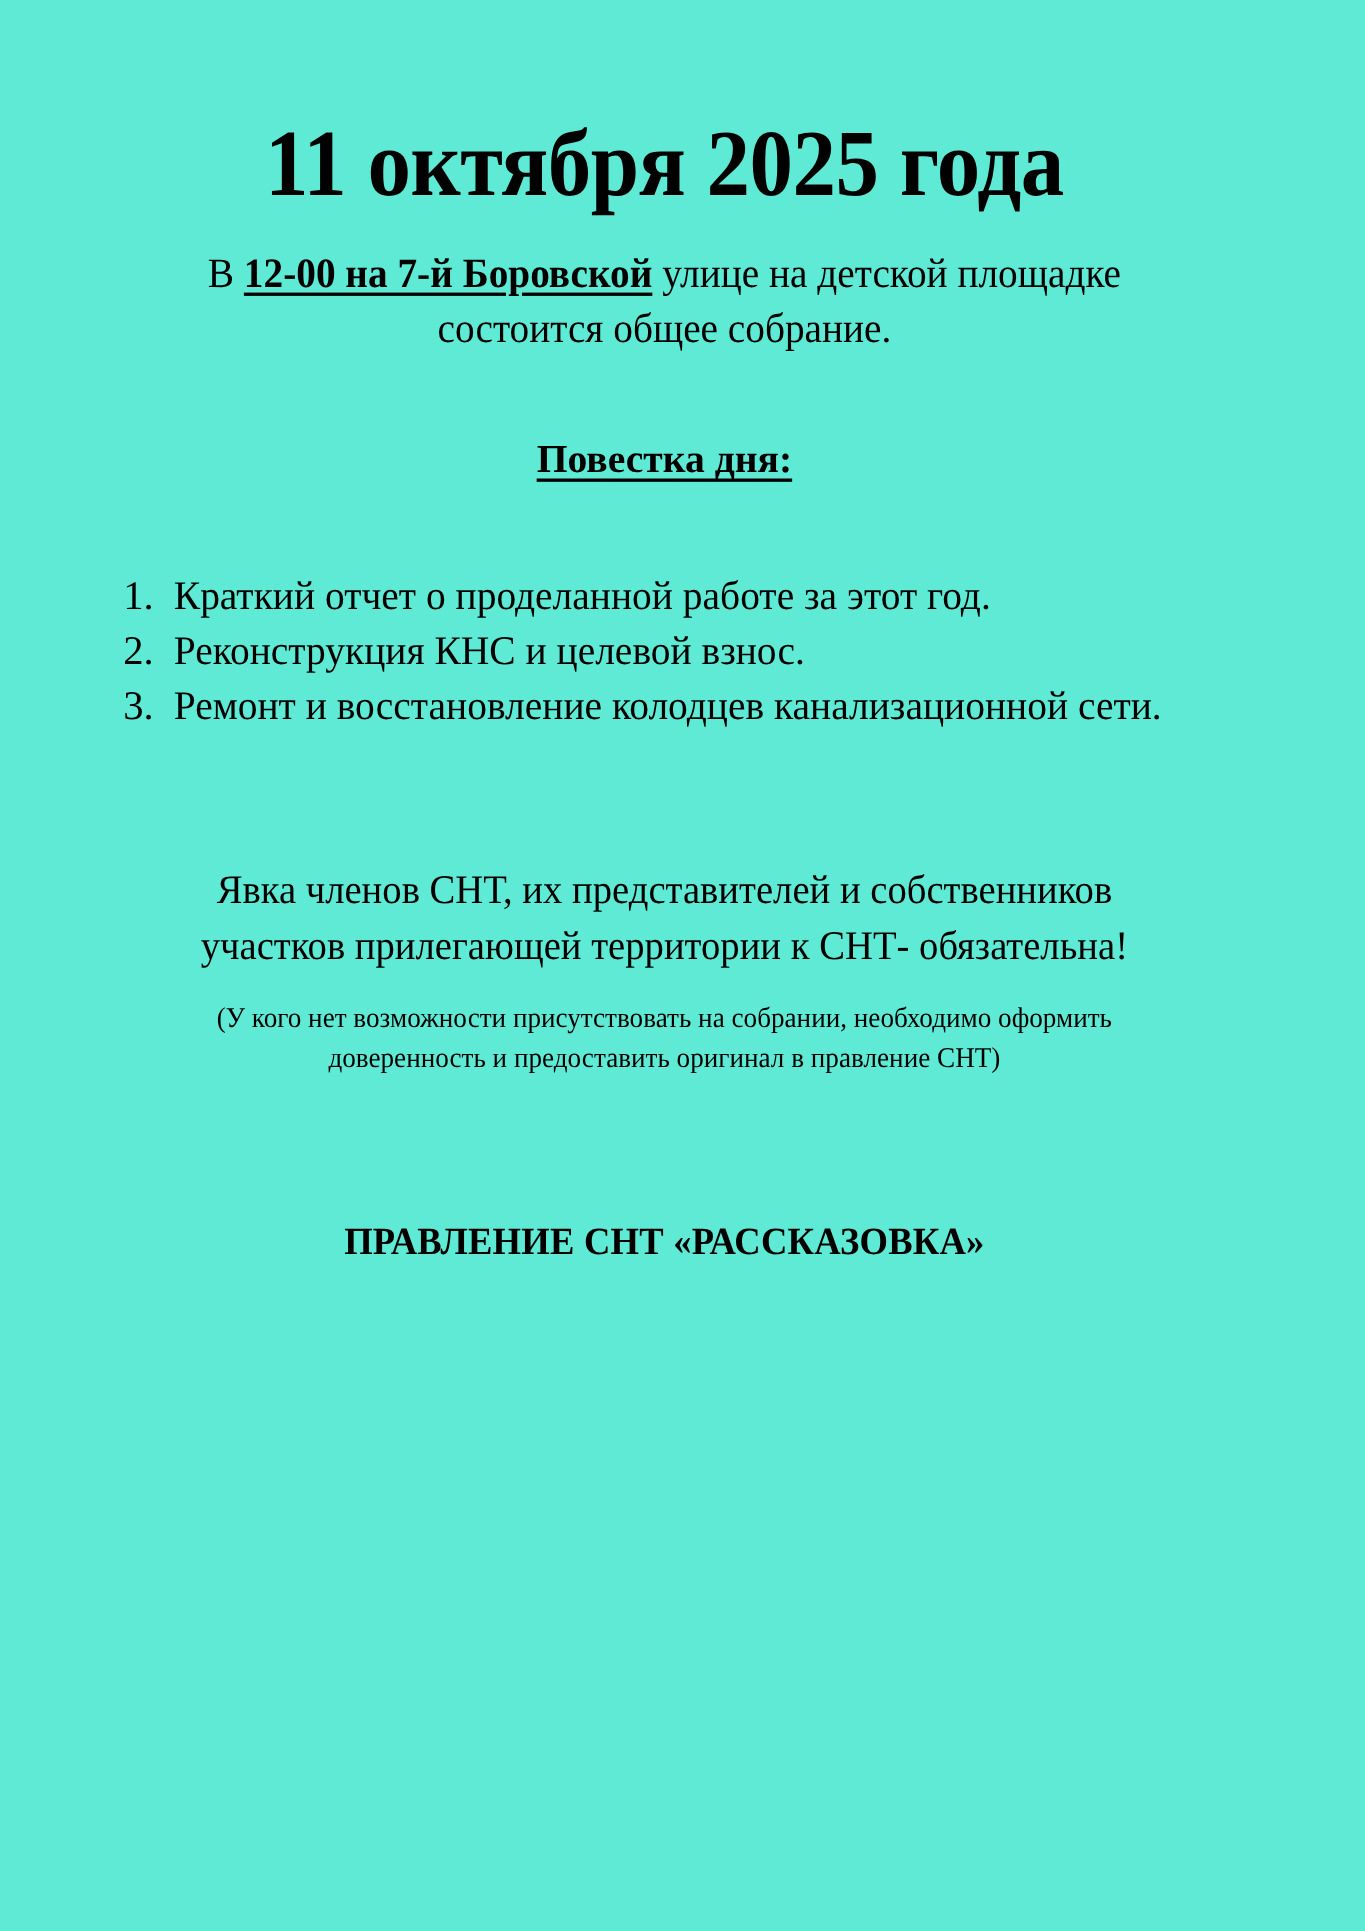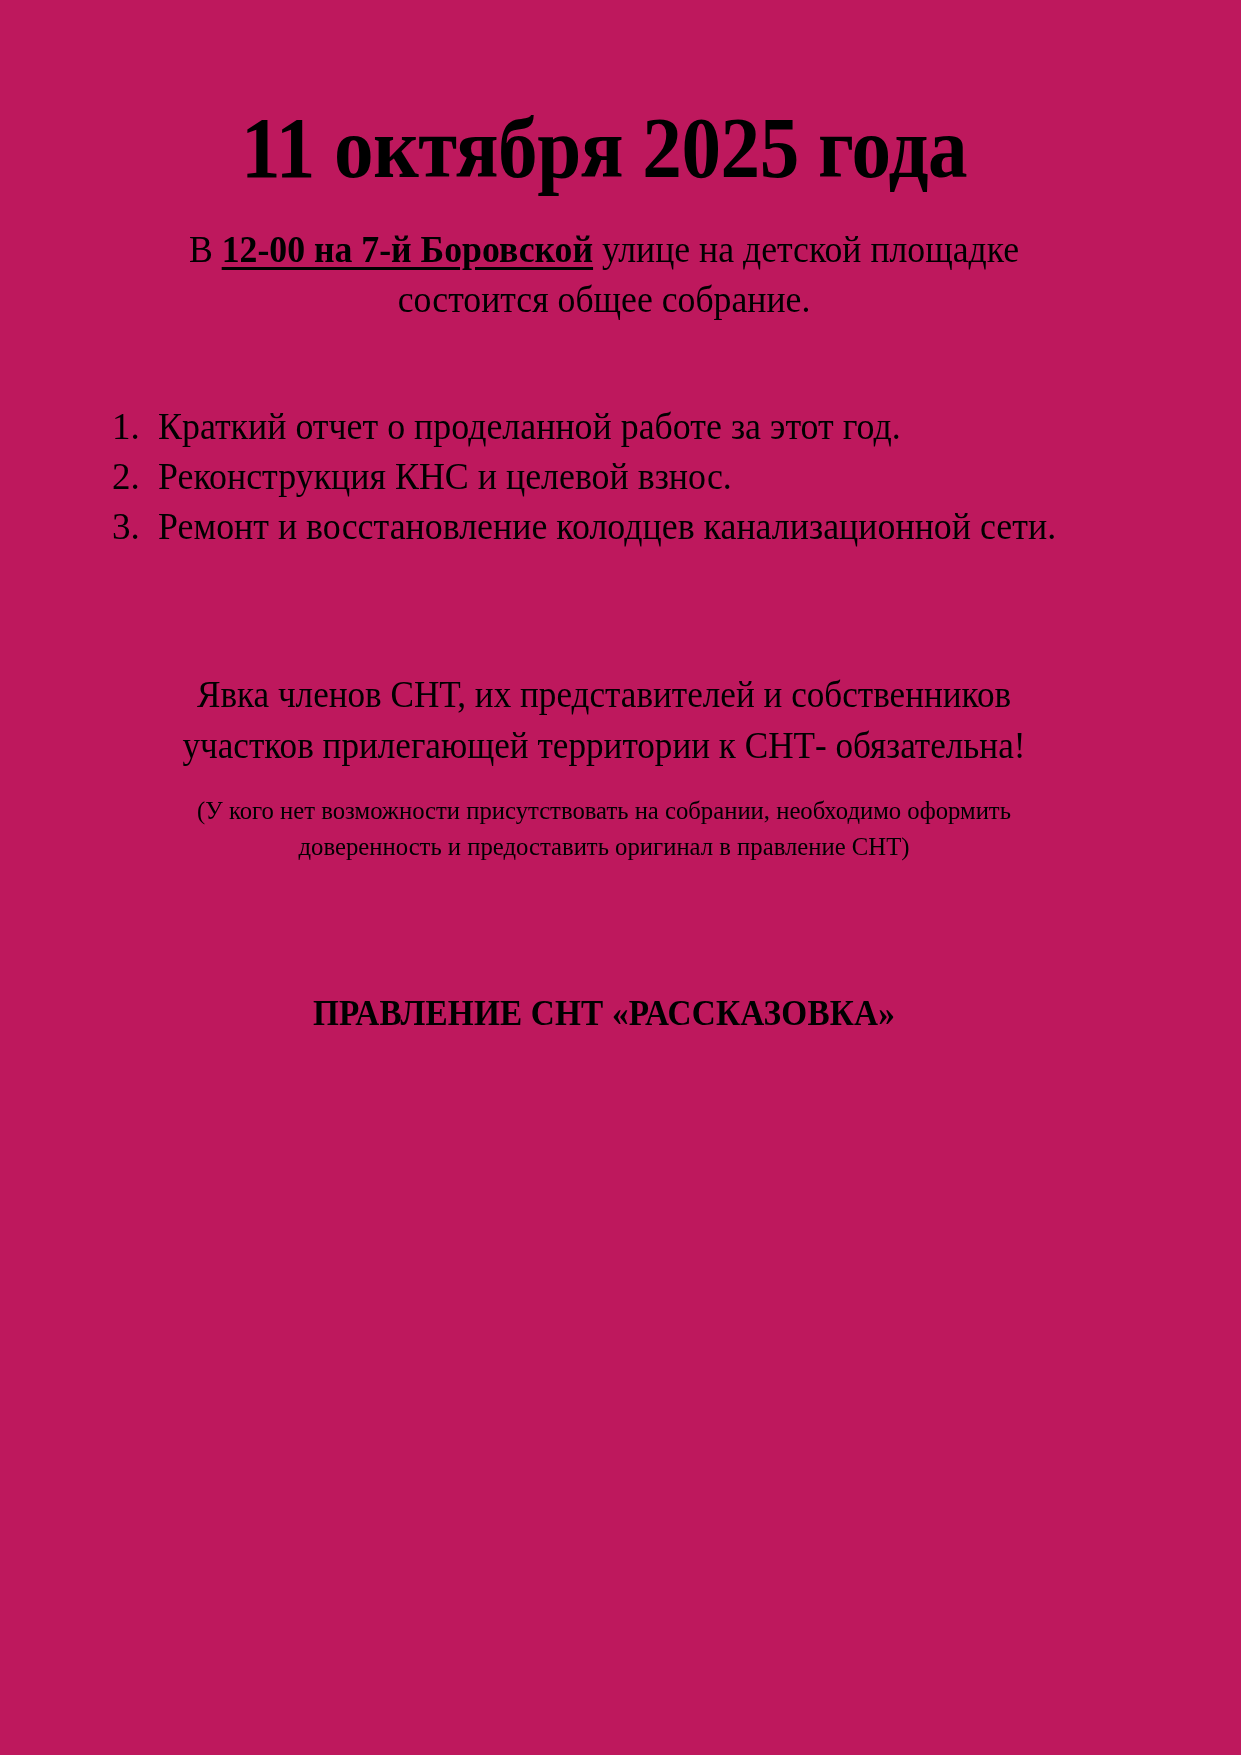--- a/index.html
+++ b/index.html
@@ -7,21 +7,21 @@
     margin: 0;
     padding: 0;
     background: #ffffff;
   }
 
   .page {
     position: relative;
     width: 1241px;
     height: 1755px;
     margin: 0 auto;
-    background: #be185d;
+    background: #5eead4;
     color: #000000;
     font-family: "Liberation Serif", "DejaVu Serif", serif;
     box-sizing: border-box;
     overflow: hidden;
   }
 
   .content {
     position: absolute;
     left: 104px;
     top: 0;
@@ -140,20 +140,21 @@
 
 <div class="page">
   <div class="content">
 
     <h1 class="doc-title">11 октября 2025 года</h1>
 
     <p class="intro">
       <span>В </span><span class="em">12-00 на 7-й Боровской</span><span> улице на детской площадке состоится общее собрание.</span>
     </p>
 
+    <h2 class="agenda-heading">Повестка дня:</h2>
 
     <ol class="agenda-list">
       <li class="agenda-item">
         <span class="agenda-num">1.</span>
         <span class="agenda-text">Краткий отчет о проделанной работе за этот год.</span>
       </li>
       <li class="agenda-item">
         <span class="agenda-num">2.</span>
         <span class="agenda-text">Реконструкция КНС и целевой взнос.</span>
       </li>

